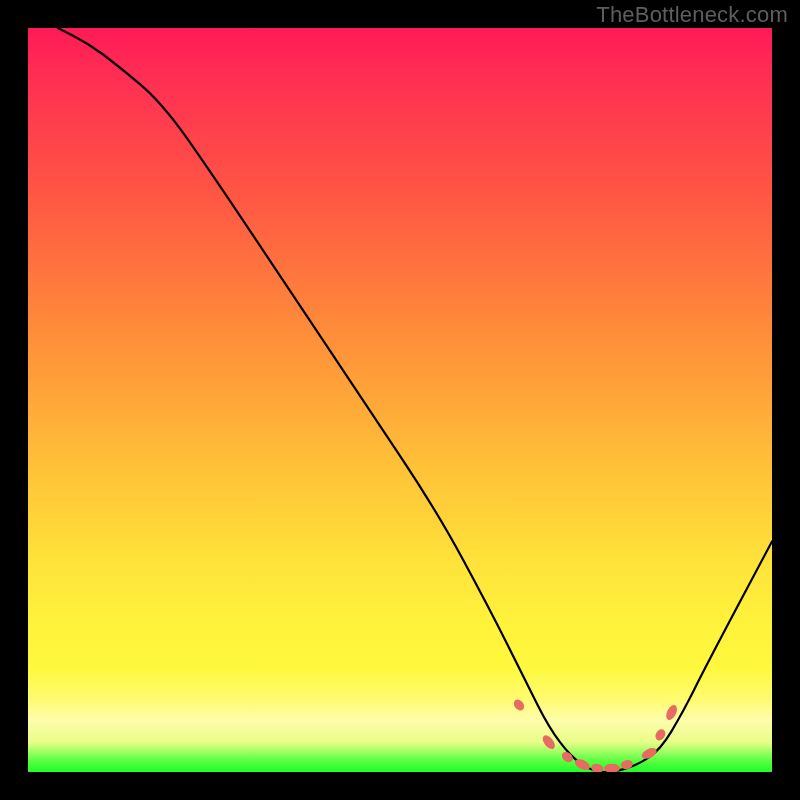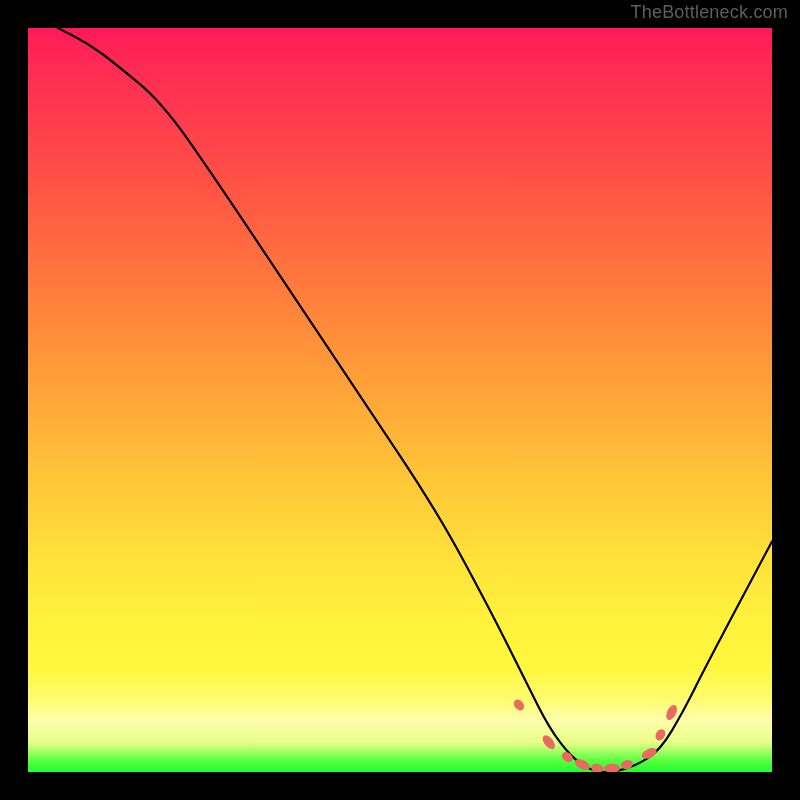--- a/index.html
+++ b/index.html
@@ -9,21 +9,21 @@
     background: #000;
     position: relative;
     overflow: hidden;
     font-family: Arial, Helvetica, sans-serif;
   }
   .watermark {
     position: absolute;
     top: 2px;
     right: 12px;
     color: #5e5e5e;
-    font-size: 18px;
+    font-size: 22px;
     font-weight: 400;
     letter-spacing: 0.2px;
     z-index: 4;
   }
   .plot-area {
     position: absolute;
     left: 28px;
     top: 28px;
     width: 744px;   
     height: 744px;

